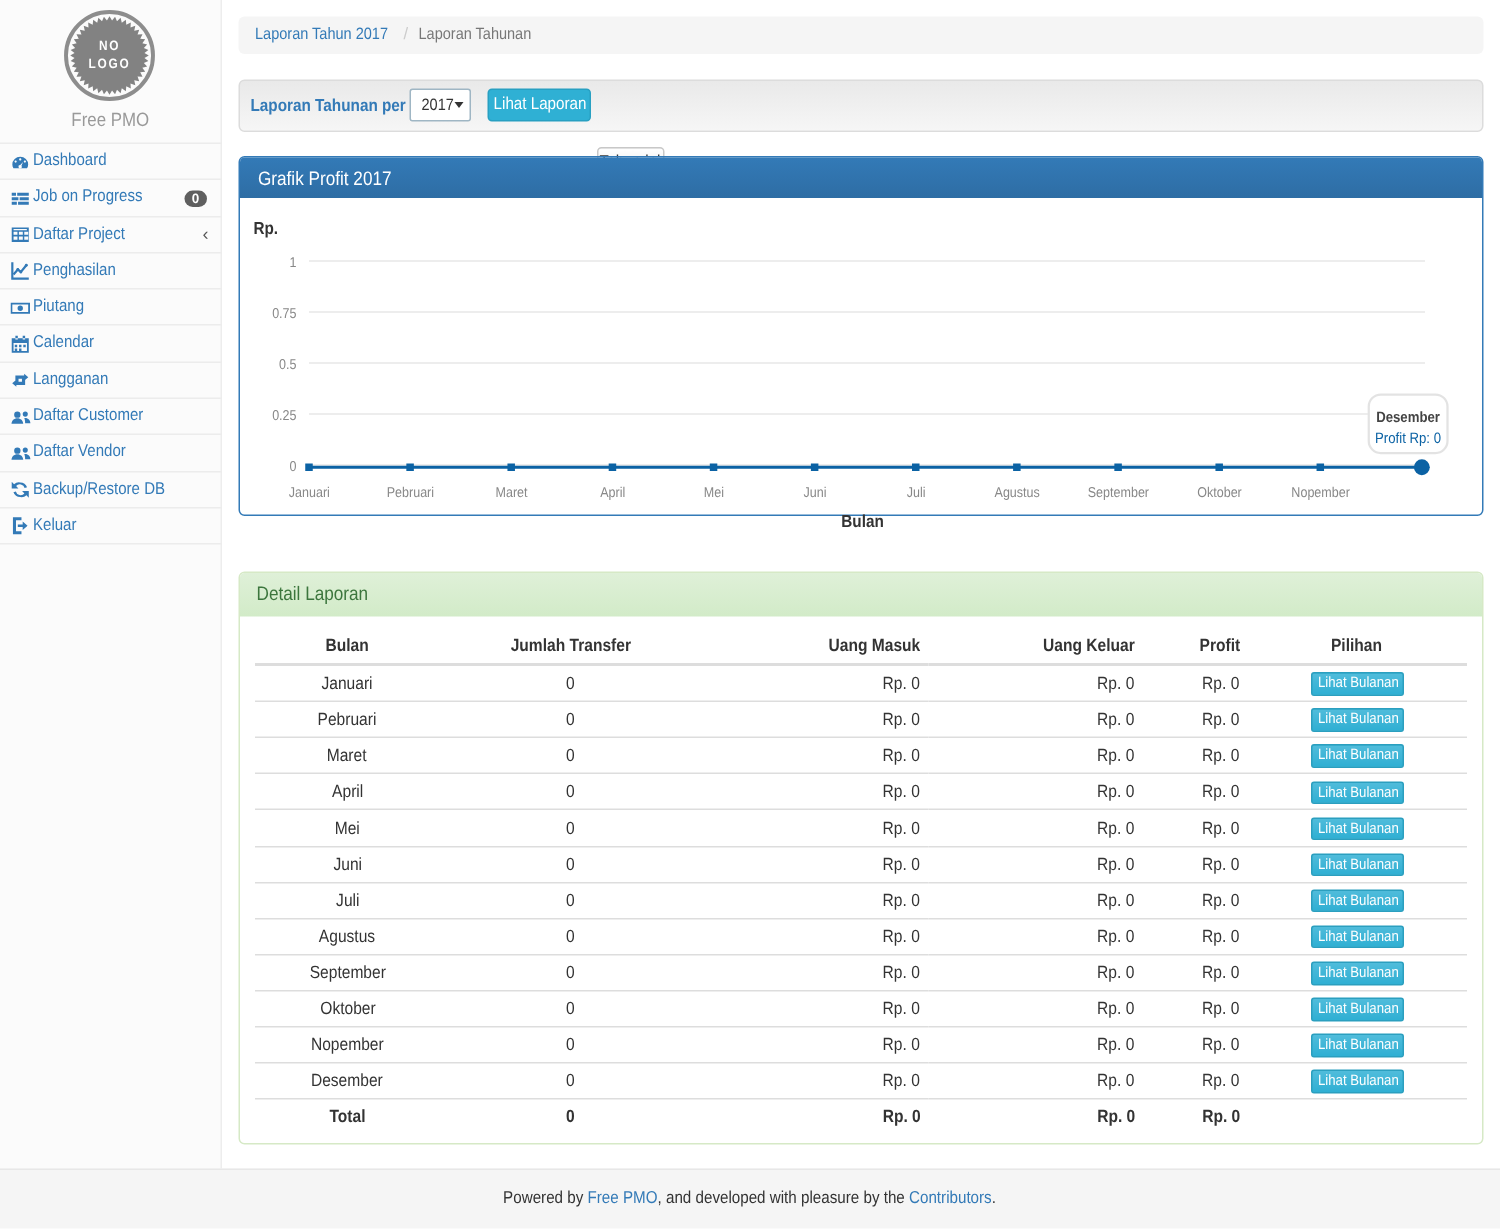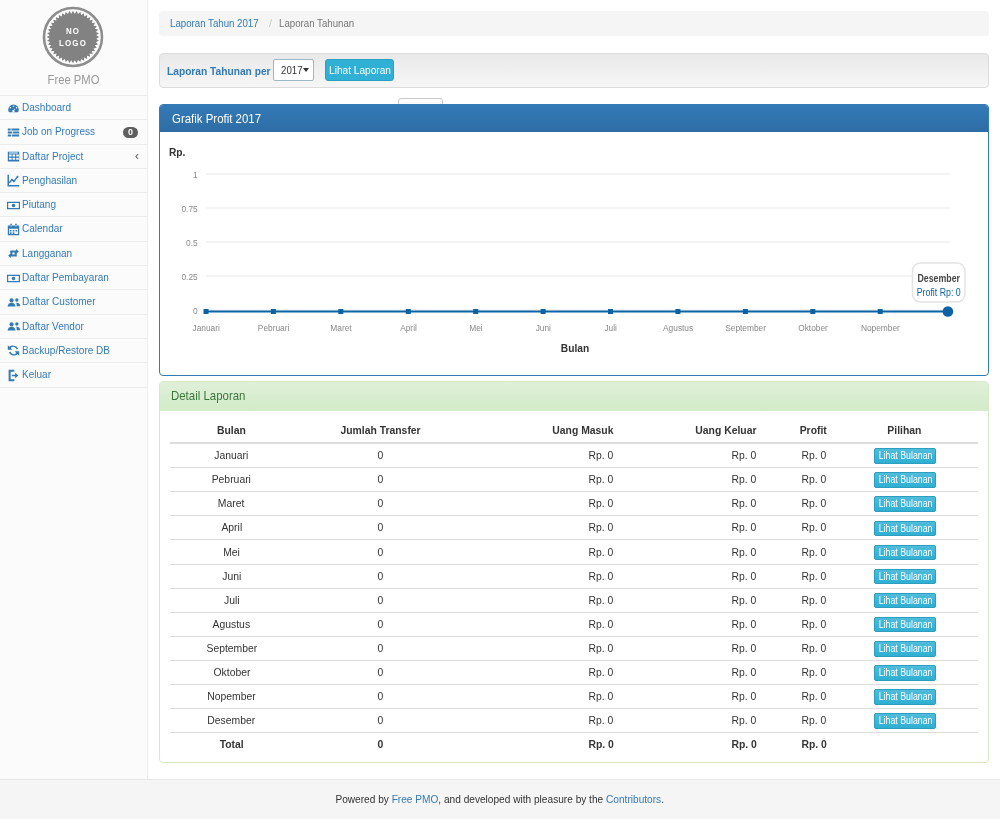--- a/index.html
+++ b/index.html
@@ -29,21 +29,21 @@
 #well { top:52.5px; height:35px; background:linear-gradient(#e9e9e9,#f6f6f6); border:1px solid #dcdcdc; border-radius:4px; }
 #well label { position:absolute; left:7.5px; top:0; line-height:33px; font-size:11.6px; font-weight:bold; color:#337ab7; }
 #ysel { position:absolute; left:113.5px; top:5.2px; width:41px; height:22.5px; border:1px solid #9fb6c4; border-radius:2px; background:#fff; font-size:11px; color:#333; line-height:20.5px; padding-left:7px; }
 #ysel .car { position:absolute; right:4px; top:8px; width:0; height:0; border-left:3.5px solid transparent; border-right:3.5px solid transparent; border-top:4.5px solid #333; }
 .btn { position:absolute; top:5.2px; height:22.5px; border-radius:3px; font-size:11.5px; text-align:center; line-height:21px; }
 .btn .tc { position:absolute; left:50%; top:50%; transform:translate(-50%,-50%) scaleX(.88); }
 #btn1 { left:165.3px; width:69.5px; background:#2fb0d4; border:1px solid #28a0c2; color:#fff; }
 #btn2 { left:238px; width:45.2px; background:linear-gradient(#ffffff,#e6e6e6); border:1px solid #c8c8c8; color:#333;margin-top:39px; }
 
 
-#p1 { top:104px; height:272px; border:1px solid #337ab7; border-radius:4px; }
+#p1 { top:104px; height:240px; border:1px solid #337ab7; border-radius:4px; }
 #p1h { height:27px; background:linear-gradient(#337ab7,#2e6da4); border-radius:3px 3px 0 0; color:#fff; font-size:13px; line-height:27px; padding-left:12px; }
 #chart { position:absolute; left:0; top:27px; }
 
 
 #p2 { top:381px; height:382px; border:1px solid #d6e9c6; border-radius:4px; }
 #p2h { height:28.5px; background:linear-gradient(#dff0d8,#d2ebc8); border-radius:3px 3px 0 0; color:#3c763d; font-size:13px; line-height:28px; padding-left:11px; }
 table { border-collapse:collapse; table-layout:fixed; width:808px; margin:8.5px 0 0 10px; }
 th,td { font-size:11.8px; color:#333; padding:3.05px 5px; line-height:17px; overflow:hidden; }
 thead th { border-bottom:2px solid #ddd; font-weight:bold; }
 tbody td { border-top:1px solid #ddd; }
@@ -87,23 +87,20 @@
         </svg><span class="t">Penghasilan</span></li>
     <li><svg width="13" height="13" viewBox="0 0 16 16" fill="#337ab7">
           <path d="M0 3.5h16v9H0zm1.5 1.5v6h13V5zM8 5.8A2.2 2.2 0 1 1 8 10.2 2.2 2.2 0 0 1 8 5.8z" fill-rule="evenodd"></path>
         </svg><span class="t">Piutang</span></li>
     <li><svg width="13" height="13" viewBox="0 0 16 16" fill="#337ab7">
           <path d="M1 3h14v12H1zm1.5 4v6.5h11V7zM4 1h2v3H4zm6 0h2v3h-2zM3.5 8.5h2v2h-2zm3.5 0h2v2H7zm3.5 0h2v2h-2zM3.5 11.5h2v2h-2zm3.5 0h2v2H7z" fill-rule="evenodd"></path>
         </svg><span class="t">Calendar</span></li>
     <li><svg width="13" height="13" viewBox="0 0 16 16" fill="#337ab7">
           <path d="M4 4.2h7.2V2.6l3.4 2.9-3.4 2.9V6.8H6.6v2.6H4zM12 11.8H4.8v1.6L1.4 10.5 4.8 7.6v1.6h4.6V6.6H12z"></path>
         </svg><span class="t">Langganan</span></li>
-    <li><svg width="13" height="13" viewBox="0 0 16 16" fill="#337ab7">
-          <path d="M0 3.5h16v9H0zm1.5 1.5v6h13V5zM8 5.8A2.2 2.2 0 1 1 8 10.2 2.2 2.2 0 0 1 8 5.8z" fill-rule="evenodd"></path>
-        </svg><span class="t">Daftar Pembayaran</span></li>
     <li><svg width="14" height="13" viewBox="0 0 17 16" fill="#337ab7">
           <circle cx="5.5" cy="5.5" r="2.6"></circle>
           <path d="M.7 13c0-2.6 2.1-4.6 4.8-4.6s4.8 2 4.8 4.6z"></path>
           <circle cx="12" cy="5" r="2.1"></circle>
           <path d="M11.2 8.3c2.9-.4 5 1.6 5 4.2h-4.3c0-1.7-.3-3.2-.7-4.2z"></path>
         </svg><span class="t">Daftar Customer</span></li>
     <li><svg width="14" height="13" viewBox="0 0 17 16" fill="#337ab7">
           <circle cx="5.5" cy="5.5" r="2.6"></circle>
           <path d="M.7 13c0-2.6 2.1-4.6 4.8-4.6s4.8 2 4.8 4.6z"></path>
           <circle cx="12" cy="5" r="2.1"></circle>

